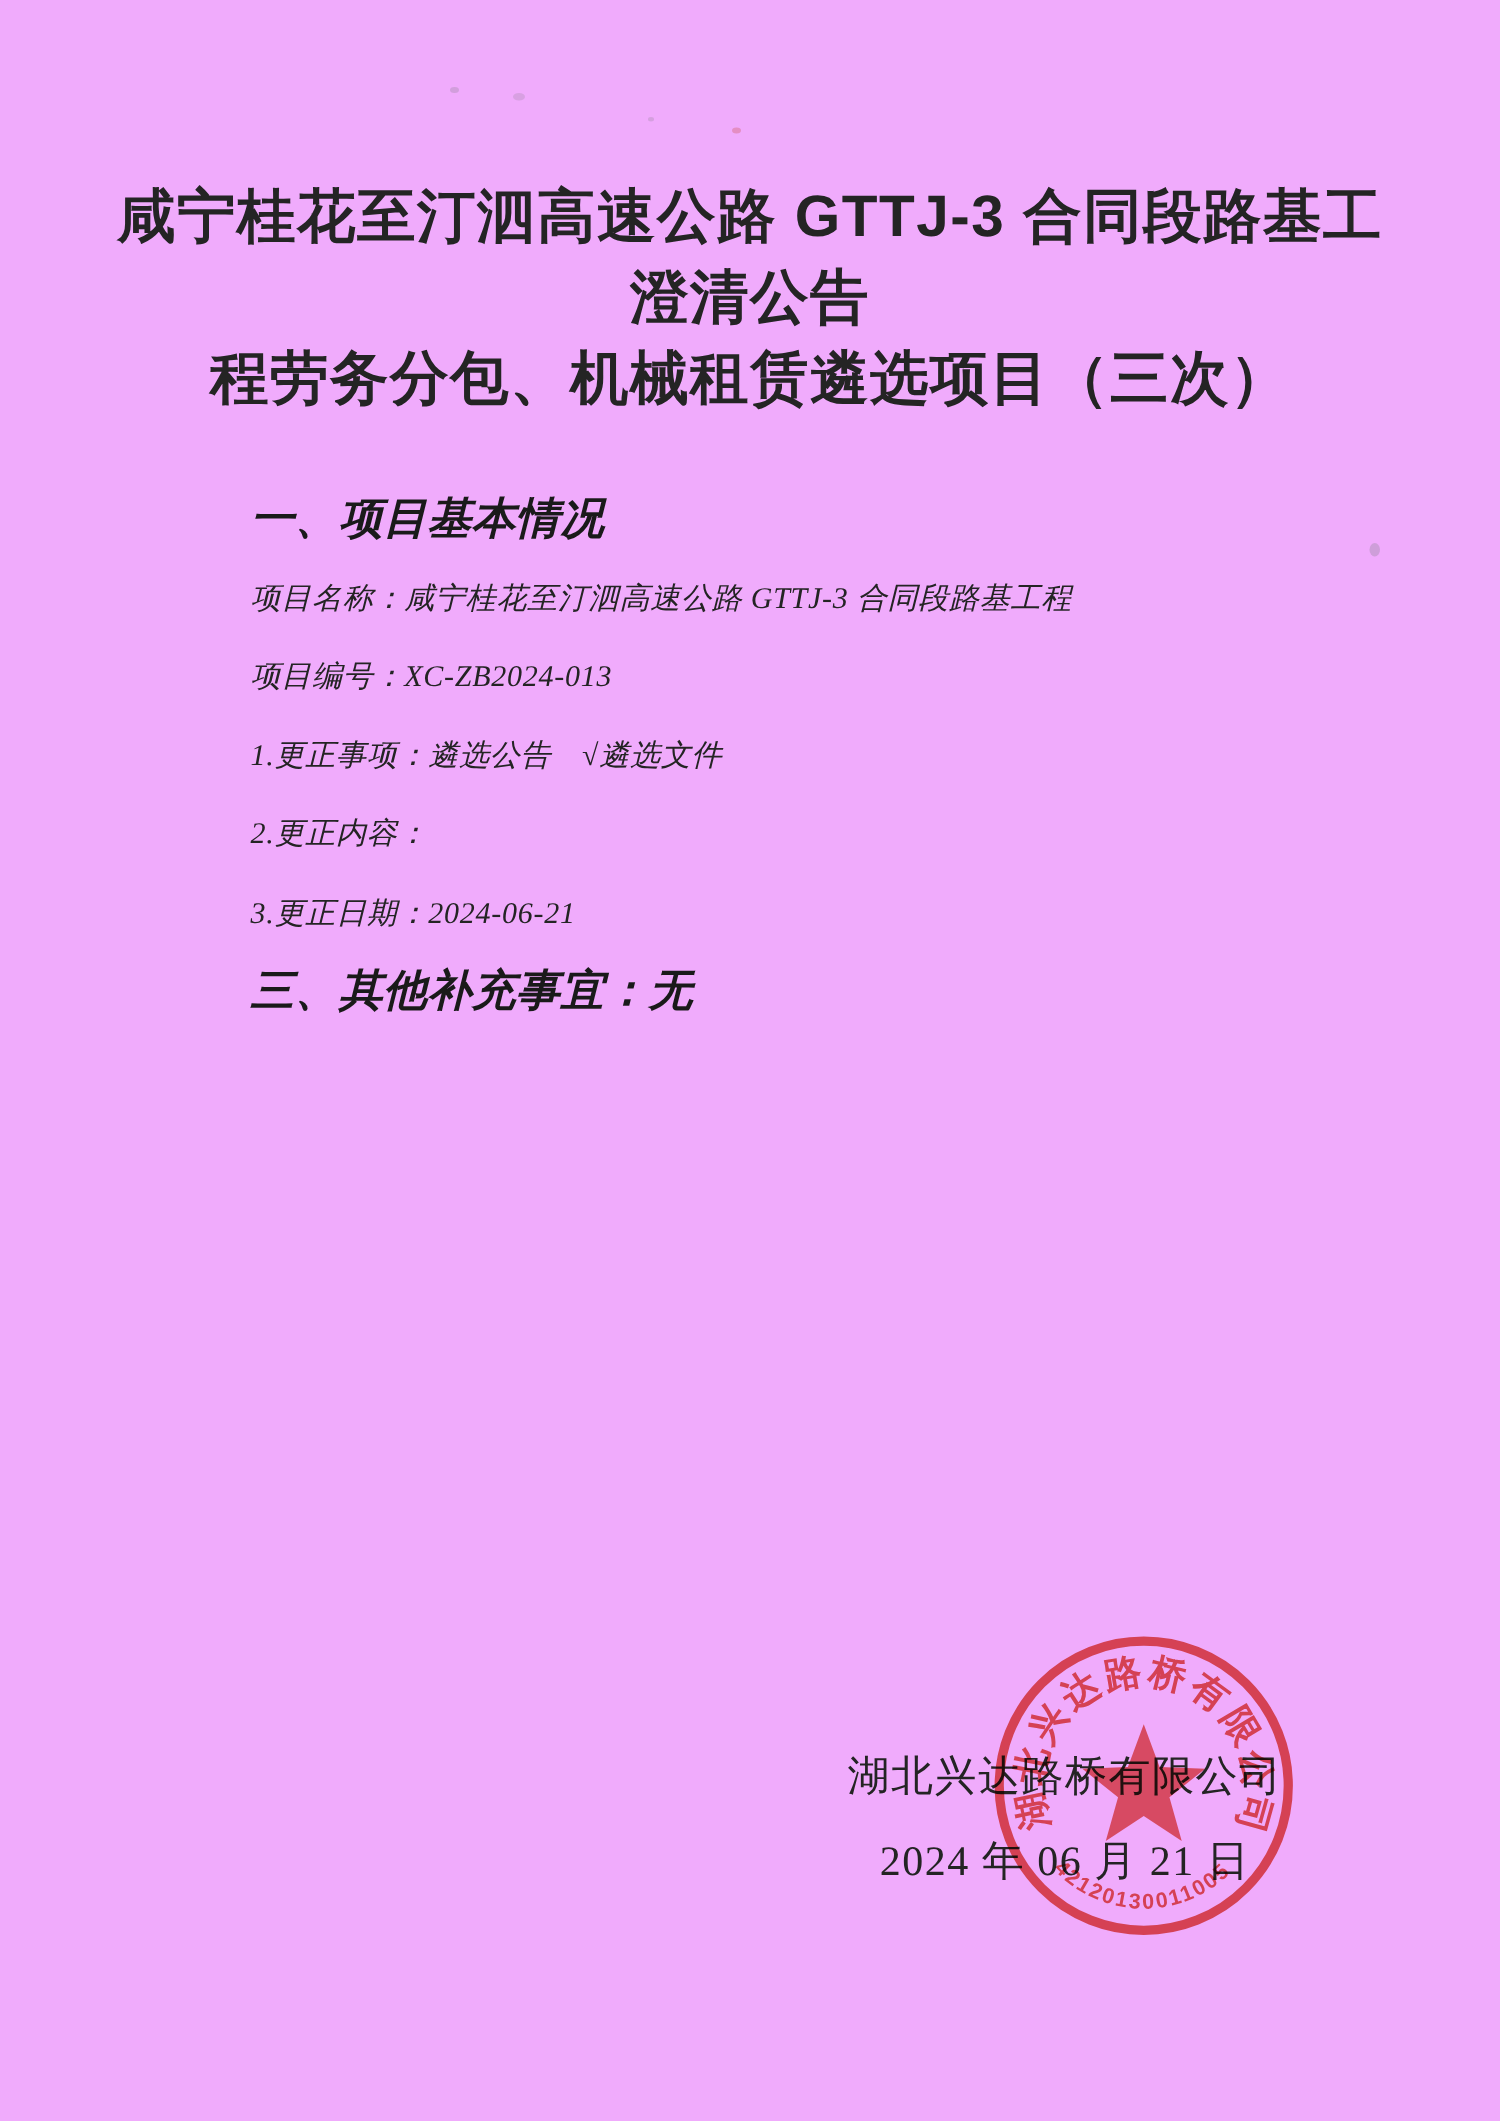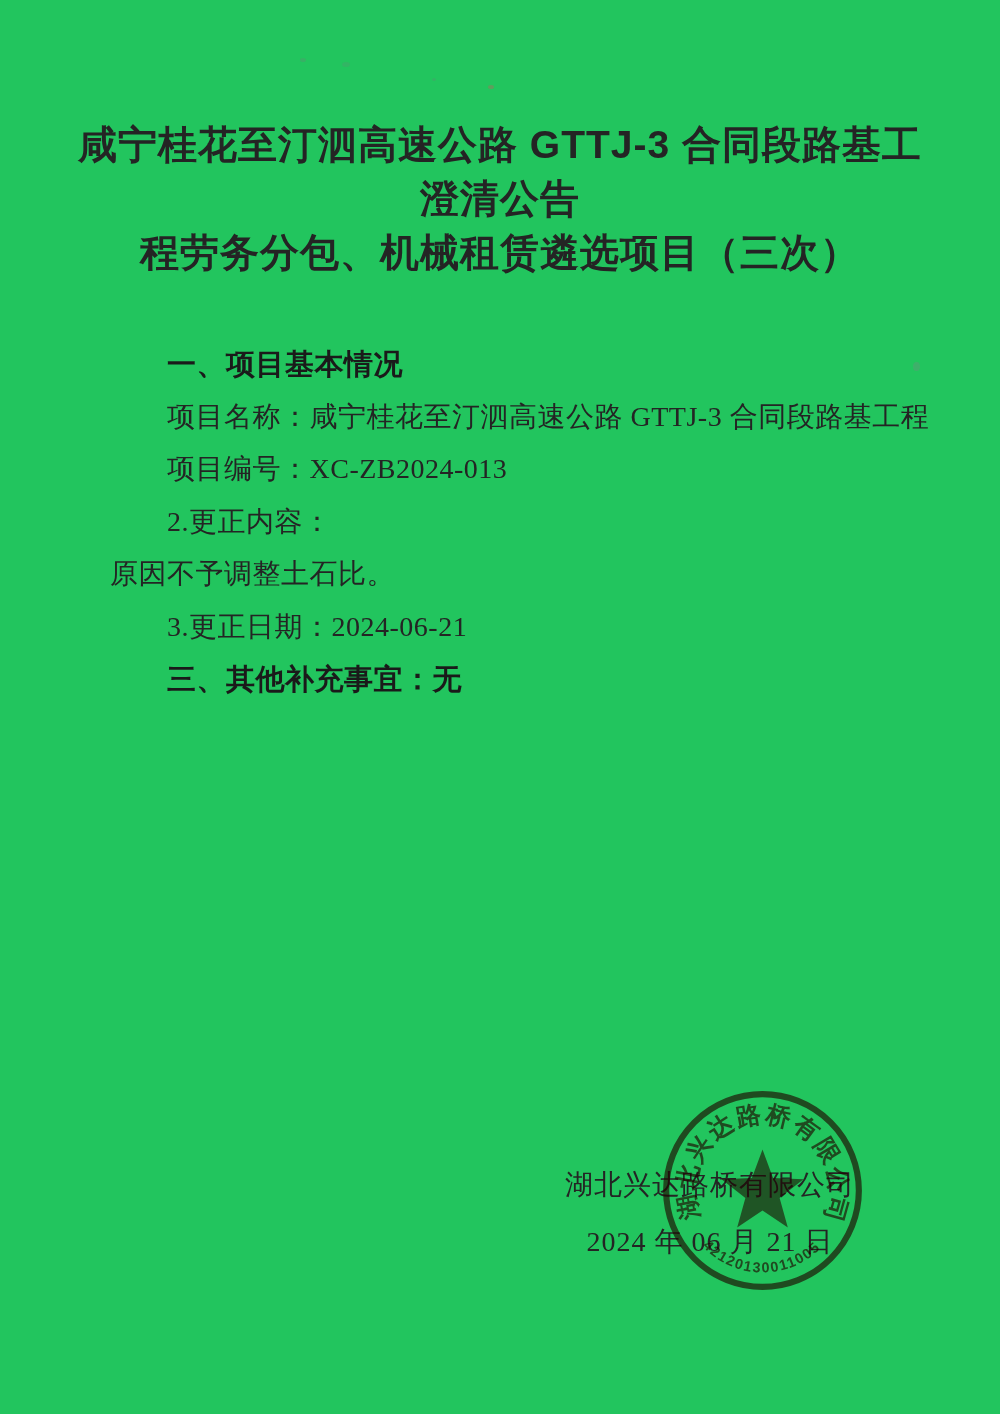--- a/index.html
+++ b/index.html
@@ -1,46 +1,47 @@
 <!DOCTYPE html>
 <html><head>
 <meta charset="utf-8">
 <style>
   html, body { margin: 0; padding: 0; background: #ffffff; }
   .page {
     position: relative;
     width: 1000px;
     height: 1414px;
-    background: #22c55e;
+    background: #f0abfc;
     overflow: hidden;
     font-family: "Liberation Serif", serif;
     color: #1f1f1f;
   }
   .doc-title {
     position: absolute;
     top: 118px;
     left: 60px;
     right: 60px;
     text-align: center;
     font-family: "Liberation Sans", sans-serif;
     font-weight: bold;
     font-size: 39px;
     line-height: 54px;
     color: #242424;
     letter-spacing: 1px;
   }
   .doc-title .tline { white-space: nowrap; }
   .content {
     position: absolute;
-    top: 338px;
+    top: 320px;
     left: 110px;
     width: 792px;
+    font-style: italic;
   }
   .line {
-    font-size: 28px;
+    font-size: 20px;
     line-height: 52.5px;
     height: 52.5px;
     white-space: nowrap;
     color: #242424;
     letter-spacing: 0.5px;
   }
   .line.heading {
     font-family: "Liberation Sans", sans-serif;
     font-weight: bold;
     font-size: 29px;
@@ -90,22 +91,22 @@
   <div class="doc-title">
     <div class="tline">咸宁桂花至汀泗高速公路 GTTJ-3 合同段路基工</div>
     <div class="tline">澄清公告</div>
     <div class="tline">程劳务分包、机械租赁遴选项目（三次）</div>
   </div>
 
   <div class="content">
     <div class="line heading indent">一、项目基本情况</div>
     <div class="line indent">项目名称：咸宁桂花至汀泗高速公路 GTTJ-3 合同段路基工程</div>
     <div class="line indent">项目编号：XC-ZB2024-013</div>
+    <div class="line indent">1.更正事项：遴选公告　√遴选文件</div>
     <div class="line indent">2.更正内容：</div>
-    <div class="line">原因不予调整土石比。</div>
     <div class="line indent">3.更正日期：2024-06-21</div>
     <div class="line heading indent">三、其他补充事宜：无</div>
   </div>
 
   <div class="signature">
     <div class="sig-line">湖北兴达路桥有限公司</div>
     <div class="sig-line">2024 年 06 月 21 日</div>
   </div>
 
   <svg class="stamp" viewBox="0 0 200 200" xmlns="http://www.w3.org/2000/svg">

